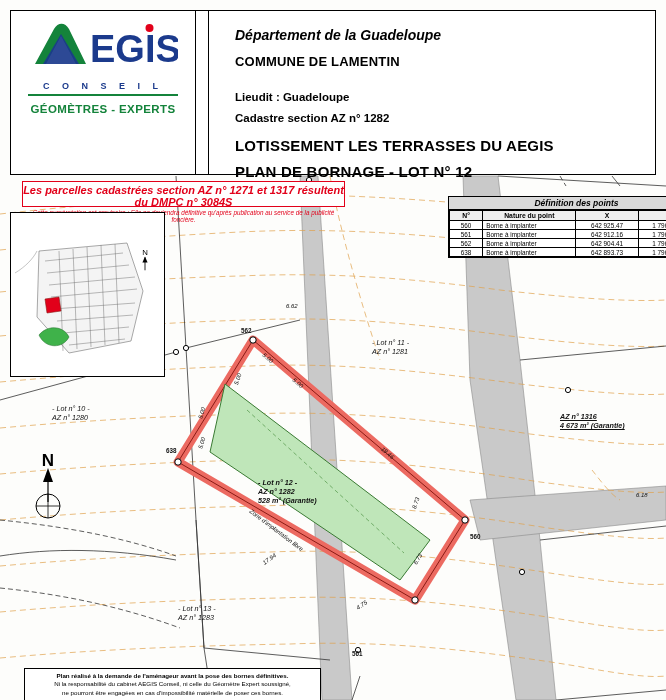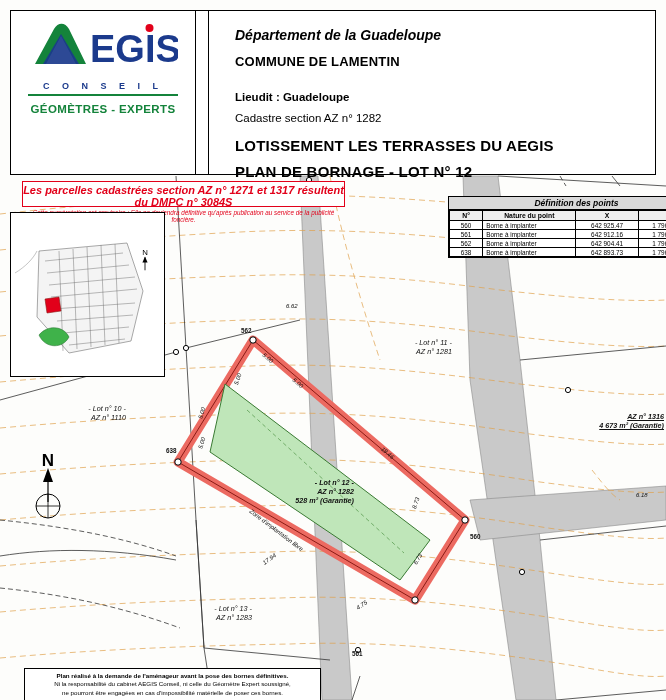--- a/index.html
+++ b/index.html
@@ -35,21 +35,21 @@
     font-size:11.5px;font-weight:bold;color:#14833b;letter-spacing:.4px;margin-top:7px;
   }
   .logo-rule{width:150px;height:2px;background:#14833b;margin-top:3px;}
   .sep-bars{width:12px;border-right:1px solid #000;}
   .titles{
     padding:16px 0 0 26px;box-sizing:border-box;flex:1;
   }
   .titles .t-dept{font-style:italic;font-size:14px;font-weight:bold;margin-bottom:11px;}
   .titles .t-commune{font-size:13px;font-weight:bold;letter-spacing:.2px;margin-bottom:22px;}
   .titles .t-lieudit{font-size:11.5px;font-weight:bold;margin-bottom:9px;}
-  .titles .t-cadastre{font-size:11.5px;font-weight:normal;margin-bottom:13px;}
+  .titles .t-cadastre{font-size:11.5px;font-weight:bold;margin-bottom:13px;}
   .titles .t-lotissement{font-size:15px;font-weight:bold;letter-spacing:.2px;margin-bottom:9px;}
   .titles .t-plan{font-size:15px;font-weight:bold;letter-spacing:.2px;}
 
   
   .red-note{
     position:absolute;left:22px;top:181px;width:323px;height:26px;
     border:1px solid #e2001a;box-sizing:border-box;background:#fff;
     text-align:center;padding-top:2px;
   }
   .red-note .l1{color:#e2001a;font-style:italic;font-weight:bold;font-size:11px;}
@@ -77,21 +77,21 @@
   }
   .pt-table td{border:1px solid #000;padding:0.5px 3px;font-size:6.4px;}
   .c-num{width:26px;text-align:center;}
   .c-nat{width:86px;}
   .c-x{width:55px;text-align:center;}
   .c-y{width:58px;text-align:center;}
 
   
   .lbl{position:absolute;font-size:7.2px;font-style:italic;line-height:1.25;color:#111;}
   .lbl.b{font-weight:bold;}
-  .lbl-c{text-align:right;}
+  .lbl-c{text-align:left;}
 
   
   .footer-note{
     position:absolute;left:24px;top:668px;width:297px;height:36px;
     border:1px solid #000;background:#fff;box-sizing:border-box;
     padding:3px 4px;font-size:6.2px;line-height:1.35;text-align:center;
   }
 
   
   .north{position:absolute;left:22px;top:440px;width:60px;height:90px;}
@@ -189,21 +189,21 @@
   <div class="ptlbl" style="left:166px;top:447px;">638</div>
 
   <div class="lbl" style="left:252px;top:508px;transform:rotate(37deg);transform-origin:left top;font-size:6px;">Zone d'implantation libre</div>
 
   <div class="lbl lbl-c b" style="left:258px;top:478px;width:96px;white-space:pre-line;">- Lot n° 12 -
 AZ n° 1282
 528 m² (Garantie)</div>
   <div class="lbl lbl-c" style="left:372px;top:338px;width:80px;white-space:pre-line;">- Lot n° 11 -
 AZ n° 1281</div>
   <div class="lbl lbl-c" style="left:52px;top:404px;width:74px;white-space:pre-line;">- Lot n° 10 -
-AZ n° 1110</div>
+AZ n° 1280</div>
   <div class="lbl lbl-c" style="left:178px;top:604px;width:74px;white-space:pre-line;">- Lot n° 13 -
 AZ n° 1283</div>
   <div class="lbl lbl-c" style="left:200px;top:188px;width:64px;white-space:pre-line;">- Lot n° 8 -
 AZ n° 1278</div>
   <div class="lbl lbl-c b" style="left:560px;top:412px;width:104px;white-space:pre-line;font-style:italic;text-decoration:underline;">AZ n° 1316
 4 673 m² (Garantie)</div>
   <div class="lbl" style="left:640px;top:208px;">AZ n° 33</div>
   <div class="lbl" style="left:636px;top:220px;">AZ n° 130</div>
 
   <div class="dim" style="left:286px;top:303px;">6.62</div>

